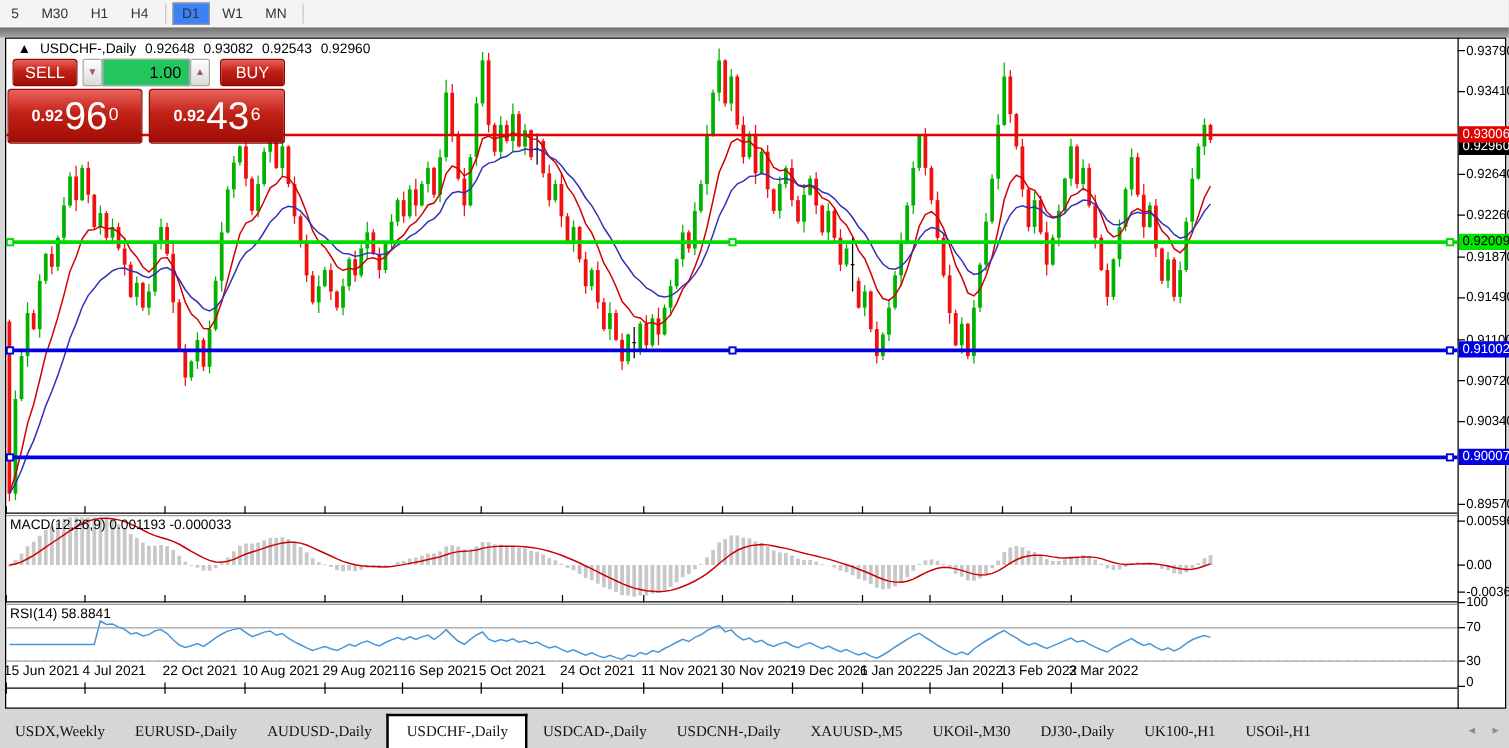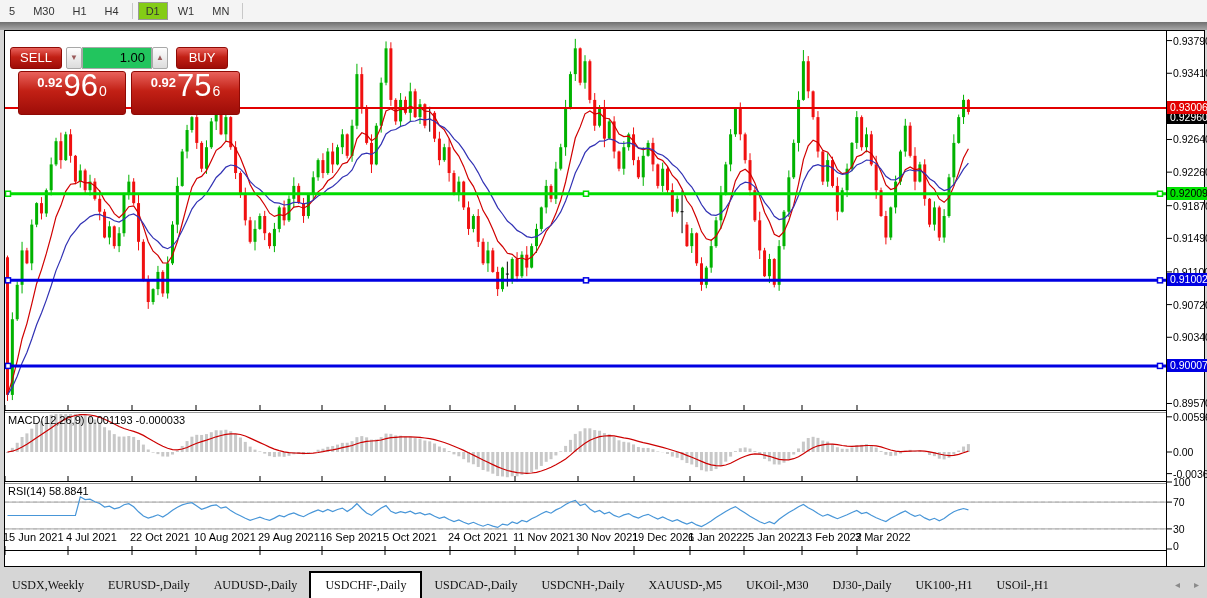--- a/index.html
+++ b/index.html
@@ -1,36 +1,36 @@
 <!DOCTYPE html>
 <html><head>
 <meta charset="utf-8">
 <style>
   html,body{margin:0;padding:0;background:#d6d6d6;width:1207px;height:598px;overflow:hidden;
     font-family:"Liberation Sans","DejaVu Sans",sans-serif;-webkit-font-smoothing:antialiased;}
   #stage{position:absolute;inset:0;width:1207px;height:598px;background:#d6d6d6;}
   
   #toolbar{position:absolute;left:0;top:0;width:1207px;height:22px;background:#f4f4f4;border-bottom:1px solid #cfcfcf;display:flex;align-items:center;}
   .period-btn{font-size:11px;color:#333;padding:2px 7px;margin:0 1px;border:1px solid transparent;cursor:default;}
-  .period-btn.active{background:#84cc16;border:1px solid #9a9a9a;}
+  .period-btn.active{background:#3b82f6;border:1px solid #9a9a9a;}
   .tb-sep{width:1px;height:16px;background:#c8c8c8;margin:0 4px;}
   #titlestrip{position:absolute;left:0;top:22px;width:1207px;height:8px;background:linear-gradient(#6f6f6f,#a8a8a8);}
   
   #chartwin{position:absolute;left:4px;top:30px;width:1201px;height:537px;background:#fff;border:1px solid #000;box-sizing:border-box;}
   #chartsvg{position:absolute;left:0;top:0;width:1207px;height:598px;pointer-events:none;}
   #ohlc-header{position:absolute;left:14px;top:33px;font-size:11px;color:#000;white-space:nowrap;z-index:5;}
   #ohlc-header span{margin-right:4px;}
   
   #tradewidget{position:absolute;left:6px;top:45px;width:222px;height:58px;z-index:6;}
   .redgrad{background:linear-gradient(#e9625c,#c22015 45%,#9e0d08);border:1px solid #8f0a05;border-radius:3px;color:#fff;box-sizing:border-box;}
   #sell-btn{position:absolute;left:4px;top:2px;width:52px;height:22px;font-size:13px;text-align:center;line-height:20px;}
   #buy-btn{position:absolute;left:170px;top:2px;width:52px;height:22px;font-size:13px;text-align:center;line-height:20px;}
   .spinbtn{position:absolute;top:2px;width:16px;height:22px;background:linear-gradient(#fdfdfd,#dcdcdc);border:1px solid #a8a8a8;border-radius:2px;box-sizing:border-box;font-size:8px;color:#9a5a5a;text-align:center;line-height:20px;}
   #vol-box{position:absolute;left:76px;top:2px;width:70px;height:22px;background:#22c55e;border:1px solid #a8a8a8;box-sizing:border-box;font-size:13px;color:#000;text-align:right;line-height:20px;padding-right:6px;}
-  .price-panel{position:absolute;top:26px;height:44px;display:flex;align-items:flex-start;justify-content:center;padding-bottom:1px;margin-left:12px;}
+  .price-panel{position:absolute;top:26px;height:44px;display:flex;align-items:center;justify-content:center;padding-bottom:1px;}
   #sell-panel{left:0;width:108px;}
   #buy-panel{left:113px;width:109px;}
   .p-small{font-size:13px;font-weight:bold;line-height:22px;}
   .p-big{font-size:31px;line-height:28px;margin:0 1px;}
   .p-sup{font-size:14px;line-height:38px;align-self:flex-start;}
   
   .ytick{position:absolute;left:1173px;font-size:10.5px;color:#000;transform:translateY(-6px);white-space:nowrap;z-index:4;}
   .badge{position:absolute;left:1167px;width:40px;height:13px;font-size:10.5px;line-height:13px;padding-left:3px;transform:translateY(-7px);white-space:nowrap;z-index:4;}
   .datelabel{position:absolute;top:531px;font-size:11px;color:#000;white-space:nowrap;z-index:4;}
   .panelabel{position:absolute;font-size:11px;color:#000;z-index:5;white-space:nowrap;}
@@ -743,35 +743,43 @@
       <line x1="744" y1="476" x2="744" y2="482" stroke="#000" stroke-width="1"></line>
       <line x1="744" y1="546" x2="744" y2="555" stroke="#000" stroke-width="1"></line>
       <line x1="802" y1="405" x2="802" y2="411" stroke="#000" stroke-width="1"></line>
       <line x1="802" y1="476" x2="802" y2="482" stroke="#000" stroke-width="1"></line>
       <line x1="802" y1="546" x2="802" y2="555" stroke="#000" stroke-width="1"></line>
       <line x1="857" y1="405" x2="857" y2="411" stroke="#000" stroke-width="1"></line>
       <line x1="857" y1="476" x2="857" y2="482" stroke="#000" stroke-width="1"></line>
       <line x1="857" y1="546" x2="857" y2="555" stroke="#000" stroke-width="1"></line>
     </svg>
 
+  <div id="ohlc-header">
+    <span>▲</span>
+    <span>USDCHF-,Daily</span>
+    <span>0.92648</span>
+    <span>0.93082</span>
+    <span>0.92543</span>
+    <span>0.92960</span>
+  </div>
 
   <div id="tradewidget">
     <div id="sell-btn" class="redgrad">SELL</div>
     <div class="spinbtn" style="left:60px">▼</div>
     <div id="vol-box">1.00</div>
     <div class="spinbtn" style="left:146px">▲</div>
     <div id="buy-btn" class="redgrad">BUY</div>
     <div id="sell-panel" class="price-panel redgrad">
       <span class="p-small">0.92</span>
       <span class="p-big">96</span>
       <span class="p-sup">0</span>
     </div>
     <div id="buy-panel" class="price-panel redgrad">
       <span class="p-small">0.92</span>
-      <span class="p-big">75</span>
+      <span class="p-big">43</span>
       <span class="p-sup">6</span>
     </div>
   </div>
 
   <div class="panelabel" style="left:8px;top:414px">
     <span>MACD(12,26,9)</span> <span>0.001193 -0.000033</span>
   </div>
   <div class="panelabel" style="left:8px;top:485px">
     <span>RSI(14) 58.8841</span>
   </div>

